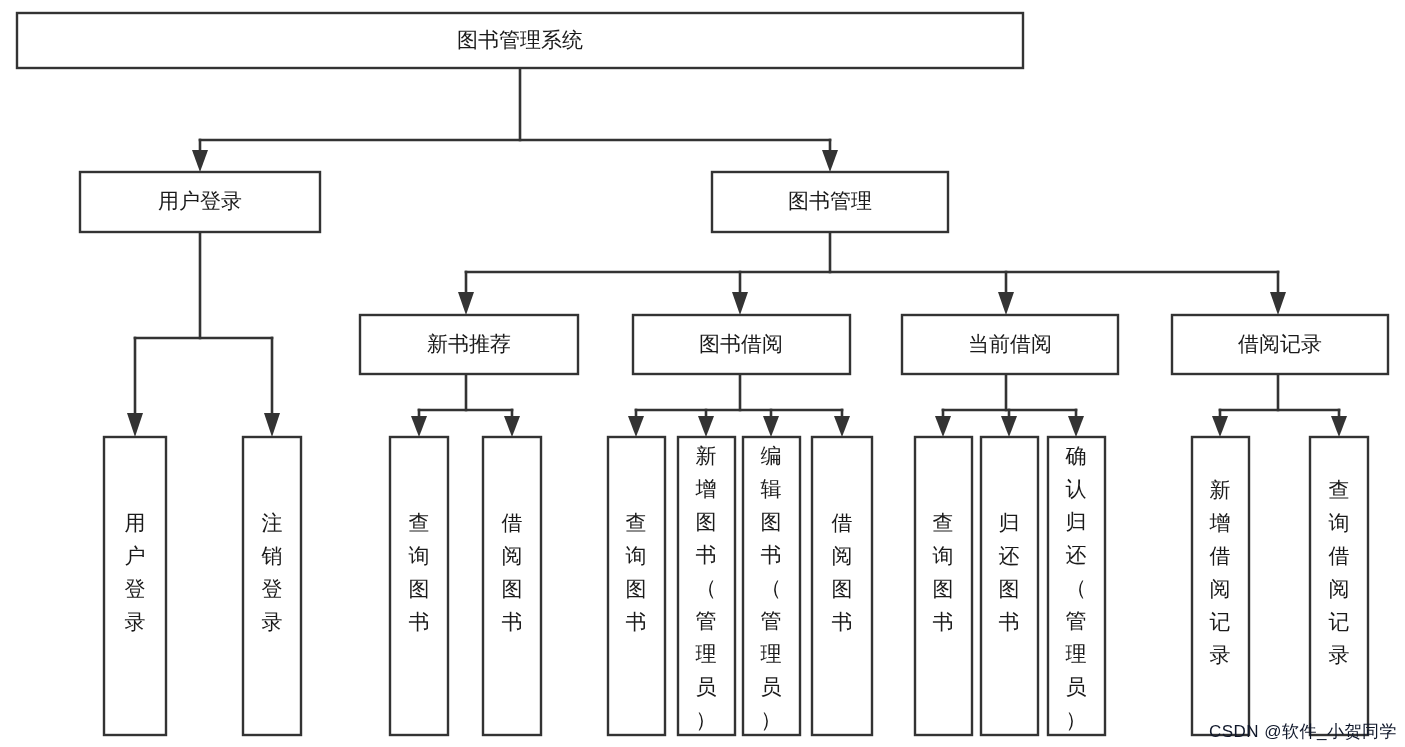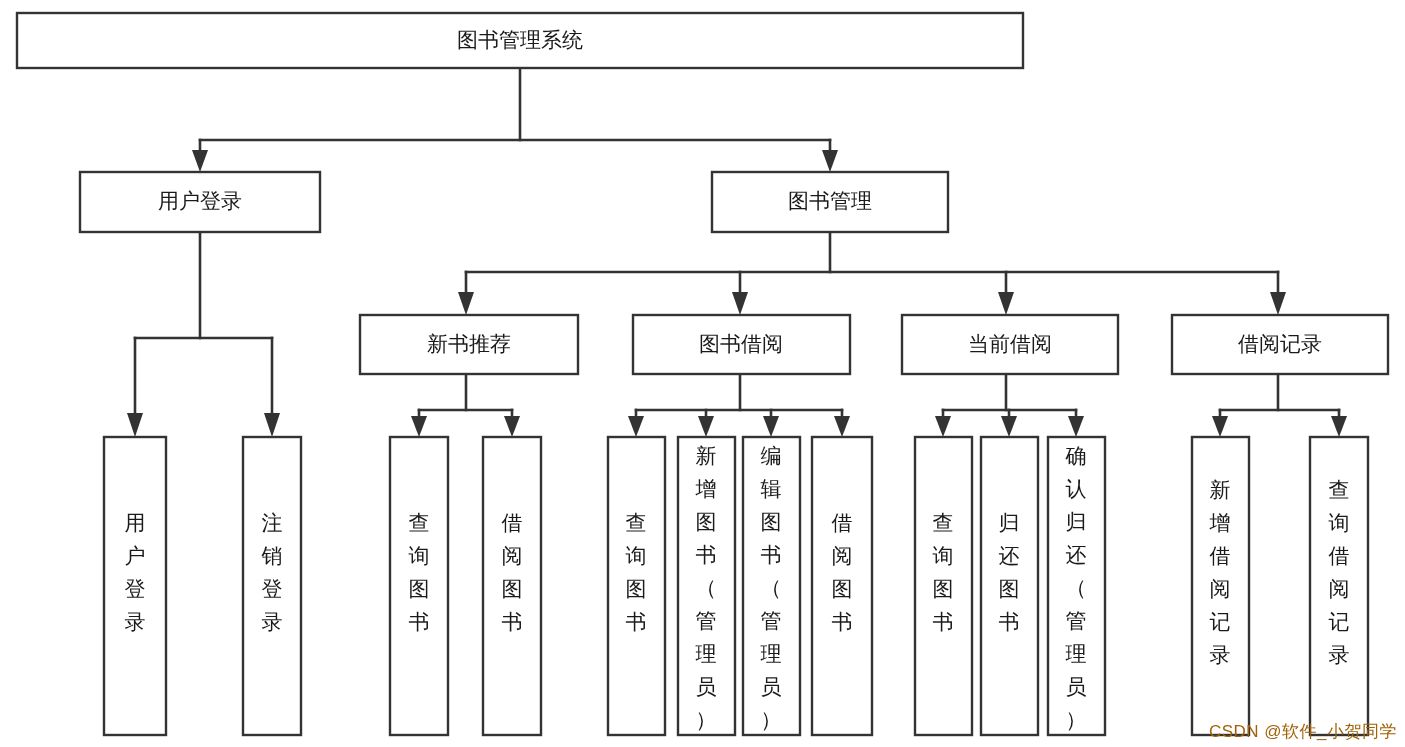--- a/index.html
+++ b/index.html
@@ -7,21 +7,21 @@
        font-family:"Liberation Sans","DejaVu Sans",sans-serif;}
   #diagram-root{position:relative;width:1405px;height:747px;background:#ffffff;}
   svg#tree{position:absolute;left:0;top:0;width:1405px;height:747px;}
   .node-box{fill:#ffffff;stroke:#333333;stroke-width:2.4;}
   .connector{stroke:#333333;stroke-width:2.6;fill:none;stroke-linecap:square;}
   .arrow-head{fill:#333333;stroke:none;}
   .node-label{fill:#1a1a1a;font-family:"Liberation Sans","DejaVu Sans",sans-serif;
               font-size:21px;text-anchor:middle;dominant-baseline:middle;}
   .node-label-vert{fill:#1a1a1a;font-family:"Liberation Sans","DejaVu Sans",sans-serif;
               font-size:21px;text-anchor:middle;}
-  .watermark{position:absolute;right:8px;bottom:4px;color:#a16207;font-size:17px;
+  .watermark{position:absolute;right:8px;bottom:4px;color:#0f172a;font-size:17px;
              letter-spacing:.5px;white-space:nowrap;
              font-family:"Liberation Sans","DejaVu Sans",sans-serif;}
 </style>
 </head>
 <body>
 
 <div id="diagram-root">
 
   <svg id="tree" viewBox="0 0 1405 747">
 

